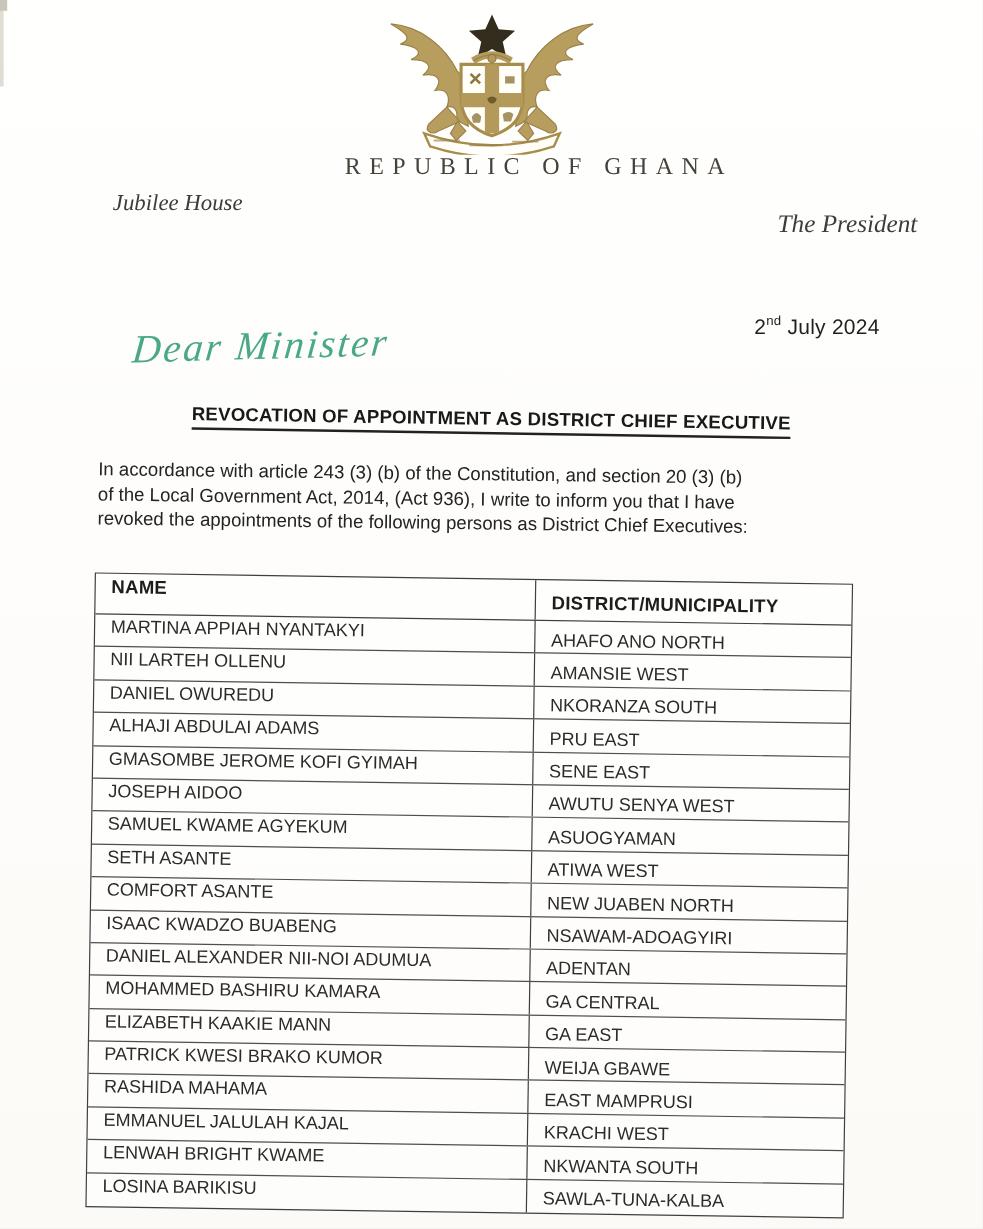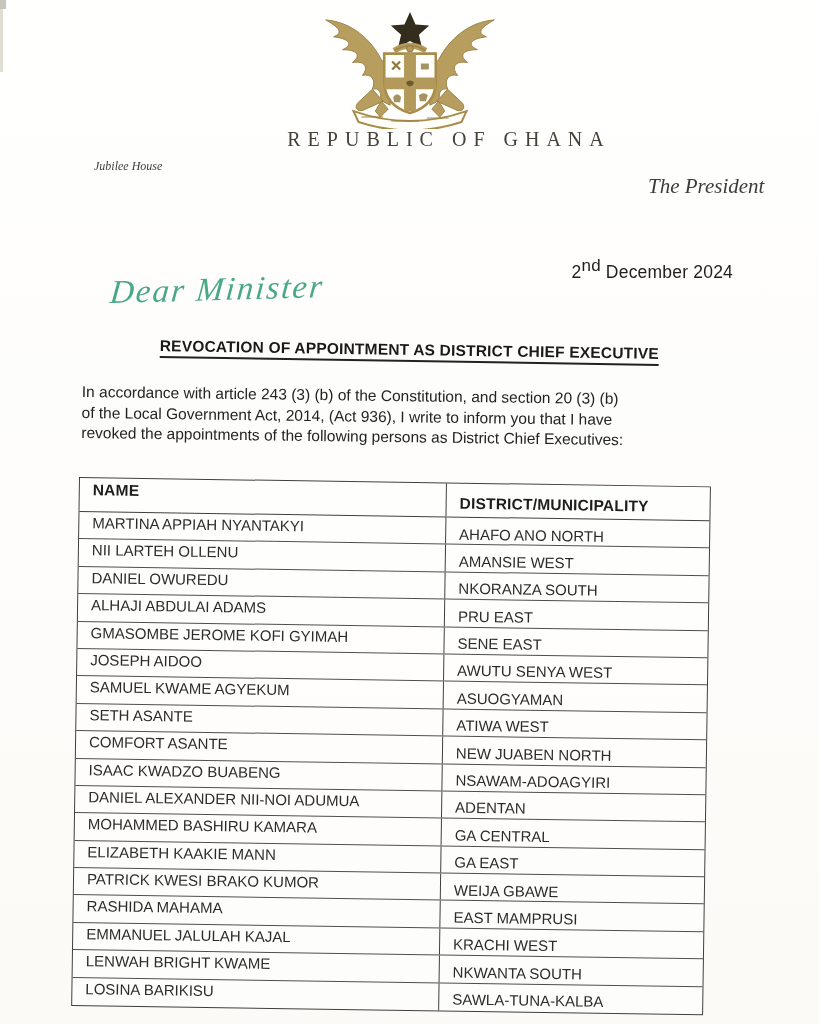--- a/index.html
+++ b/index.html
@@ -13,31 +13,31 @@
 
   .emblem{position:absolute;top:6px;left:50%;transform:translateX(-50%);}
   .republic{
     position:absolute;top:128px;left:0;width:100%;text-align:center;
     font-family:"Liberation Serif",serif;font-size:20px;letter-spacing:7px;text-indent:7px;
     color:#46423a;
     margin-left:36px;
   }
   .jubilee{
     position:absolute;left:94px;top:159px;
-    font-family:"Liberation Serif",serif;font-style:italic;font-size:12px;color:#3c3c3c;
+    font-family:"Liberation Serif",serif;font-style:italic;font-size:19px;color:#3c3c3c;
   }
   .president{
     position:absolute;left:648px;top:174px;
     font-family:"Liberation Serif",serif;font-style:italic;font-size:21px;color:#3c3c3c;
   }
   .date{
     position:absolute;top:262px;right:86px;font-size:17.5px;color:#1f1f1f;
     letter-spacing:.2px;
   }
-  .date sup{font-size:17px;line-height:0;}
+  .date sup{font-size:11px;line-height:0;}
   .handwriting{
     position:absolute;left:112px;top:274px;
     font-family:"Liberation Serif",serif;font-style:italic;font-size:33px;
     letter-spacing:2px;opacity:.88;white-space:nowrap;
     transform:rotate(-1.6deg) skewX(-7deg);transform-origin:0 0;
   }
   .title-wrap{
     position:absolute;left:0;top:341px;width:100%;text-align:center;
     transform:rotate(0.9deg);transform-origin:50% 0;
   }
@@ -115,21 +115,21 @@
 
       <path d="M58 106 q57 20 114 0 l-5 11 q-52 17 -104 0 Z" fill="#fffef8" stroke="#a78c4a" stroke-width="2"></path>
       <path d="M66 112 h22 M96 116 h28 M132 113 h22" stroke="#9a8148" stroke-width="1.6" opacity=".65"></path>
     </svg>
   </div>
 
   <div class="republic">REPUBLIC OF GHANA</div>
   <div class="jubilee">Jubilee House</div>
   <div class="president">The President</div>
 
-  <div class="date"><span>2</span><sup>nd</sup><span> December 2024</span></div>
+  <div class="date"><span>2</span><sup>nd</sup><span> July 2024</span></div>
 
   <div class="handwriting" id="handwriting" style="color: rgb(47, 158, 116);">Dear Minister</div>
 
   <div class="title-wrap">
     <span class="title-text">REVOCATION OF APPOINTMENT AS DISTRICT CHIEF EXECUTIVE</span>
   </div>
 
   <div class="body-par">
     <span class="body-line">In accordance with article 243 (3) (b) of the Constitution, and section 20 (3) (b)</span>
     <span class="body-line">of the Local Government Act, 2014, (Act 936), I write to inform you that I have</span>

